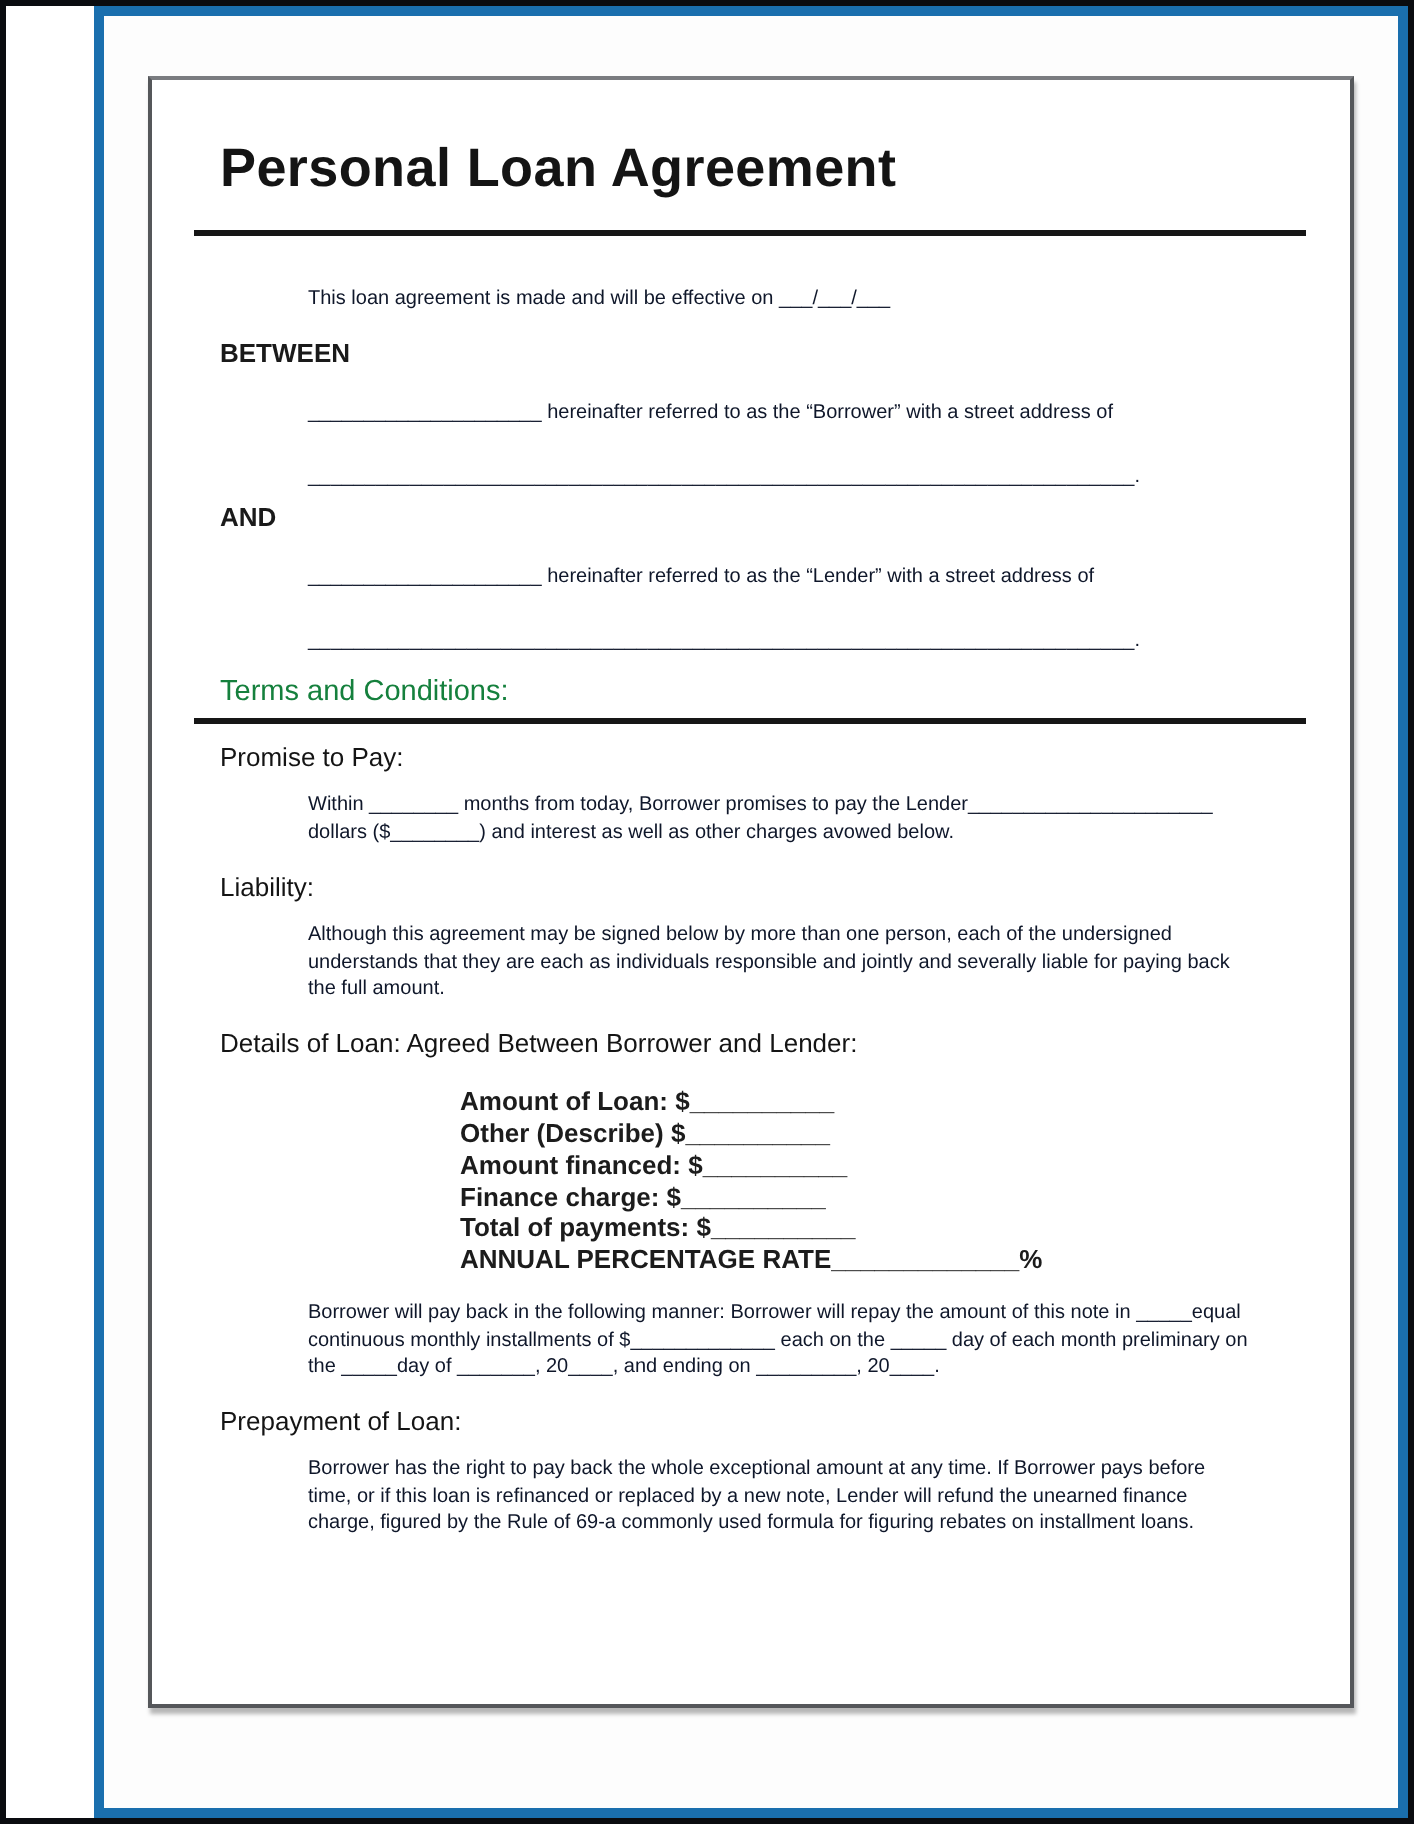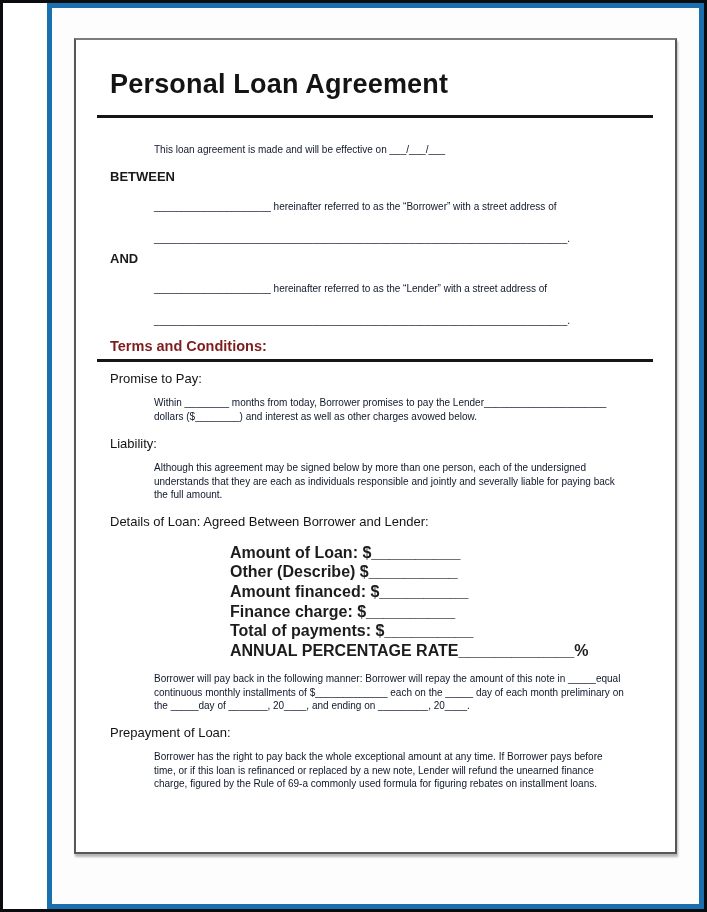--- a/index.html
+++ b/index.html
@@ -63,40 +63,40 @@
     line-height: 1.2;
   }
   .party-line { margin-bottom: 19px; }
   .address-line {
     margin-bottom: 5px;
     white-space: nowrap;
     letter-spacing: 0.1px;
   }
   .h-terms {
     font-size: 14.5px;
-    font-weight: bold;
-    color: #7f1d1d;
+    font-weight: normal;
+    color: #15803d;
     margin: 10px 0 0 0;
     line-height: 1.2;
   }
   .h-sub {
     font-size: 13px;
     font-weight: normal;
     color: #141414;
     margin: 0 0 9px 0;
     line-height: 1.25;
   }
   .para { margin-bottom: 12px; }
   .para .body-line { white-space: nowrap; }
   .section { margin-bottom: 0; }
   .detail-items {
     margin: 13px 0 12px 120px;
   }
   .detail-item {
-    font-size: 16px;
+    font-size: 13px;
     font-weight: bold;
     color: #1c1c1c;
     line-height: 1.22;
     white-space: nowrap;
   }
   .between-block { margin-bottom: 0; }
 </style>
 </head>
 <body>
 

